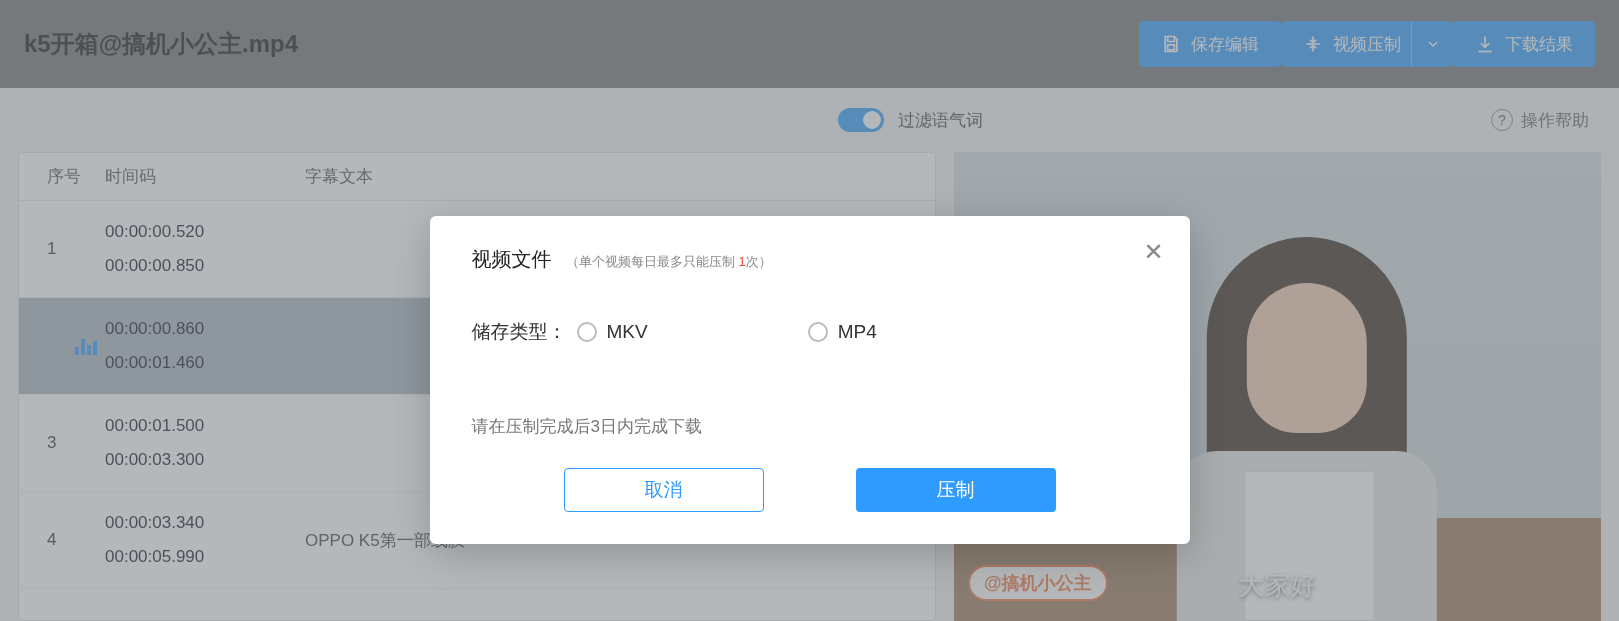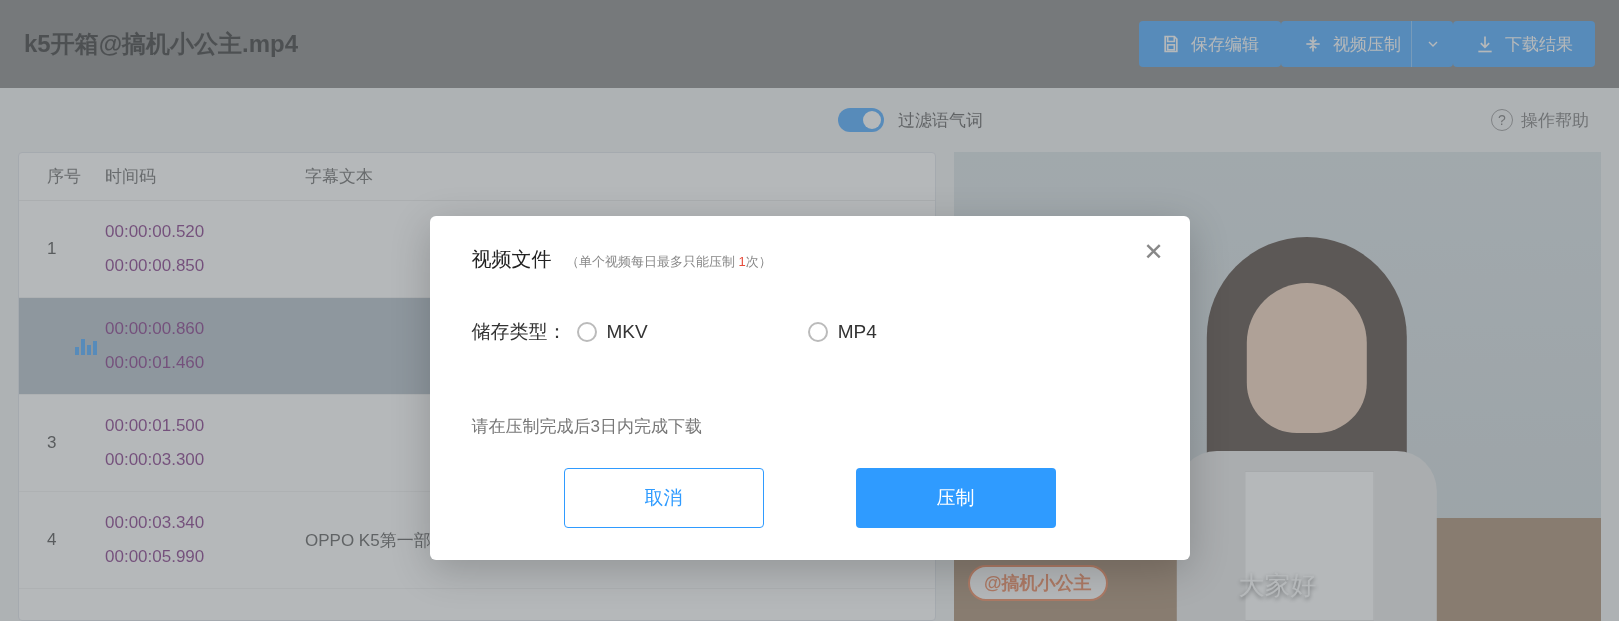--- a/index.html
+++ b/index.html
@@ -124,21 +124,21 @@
   .st-body { flex: 1; overflow: hidden; }
   .row {
     display: flex;
     border-bottom: 1px solid #f0f0f0;
     align-items: center;
     font-size: 17px;
   }
   .row.active { background: #a9b6c2; }
   .row .col-idx { display: flex; align-items: center; height: 96px; color:#333; }
   .row .col-time { display: flex; flex-direction: column; justify-content: center; gap: 14px; height: 96px; }
-  .row .col-time span { color: #701a75; }
+  .row .col-time span { color: #0f172a; }
   .row .col-text { color: #444; }
   .eq-icon { display: inline-flex; align-items: flex-end; gap: 2px; height: 18px; padding-left:28px; }
   .eq-icon i { width: 4px; background: #2f9bff; display: block; }
   .eq-icon i:nth-child(1){height:8px}
   .eq-icon i:nth-child(2){height:16px}
   .eq-icon i:nth-child(3){height:10px}
   .eq-icon i:nth-child(4){height:14px}
 
   
   .videoprev {
@@ -206,21 +206,21 @@
   .radio{
     width:20px; height:20px; border:2px solid #bbb; border-radius:50%;
     display:inline-block; margin-right:10px; vertical-align:middle;
   }
   .opt{ display:flex; align-items:center; margin-right:160px; cursor:pointer; }
   .note{ margin-top:70px; font-size:17px; color:#777; }
   .modal-btns{
     margin-top:30px; display:flex; justify-content:center; gap:92px;
   }
   .mbtn{
-    width:200px; height:60px; border-radius:4px; font-size:19px;
+    width:200px; height:44px; border-radius:4px; font-size:19px;
     display:flex; align-items:center; justify-content:center; cursor:pointer;
   }
   .mbtn.cancel{ border:1px solid #2f9bff; color:#2f9bff; background:#fff; }
   .mbtn.primary{ background:#2f9bff; color:#fff; border:none; }
 </style>
 </head>
 <body>
 
 <div class="topbar">
   <div class="filename">k5开箱@搞机小公主.mp4</div>

